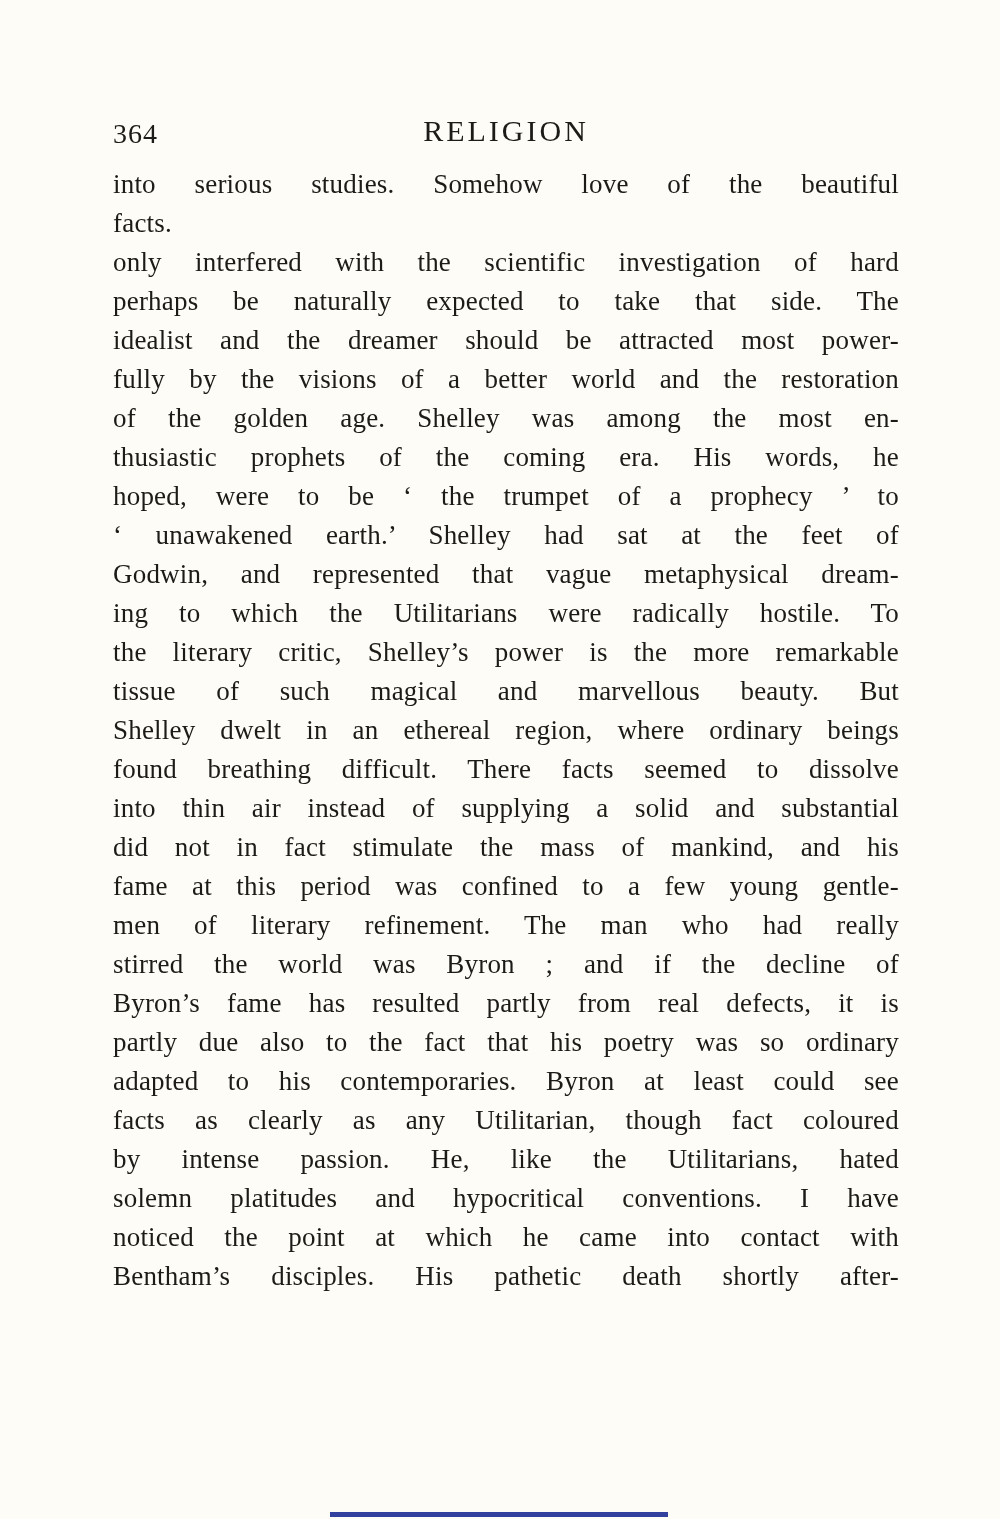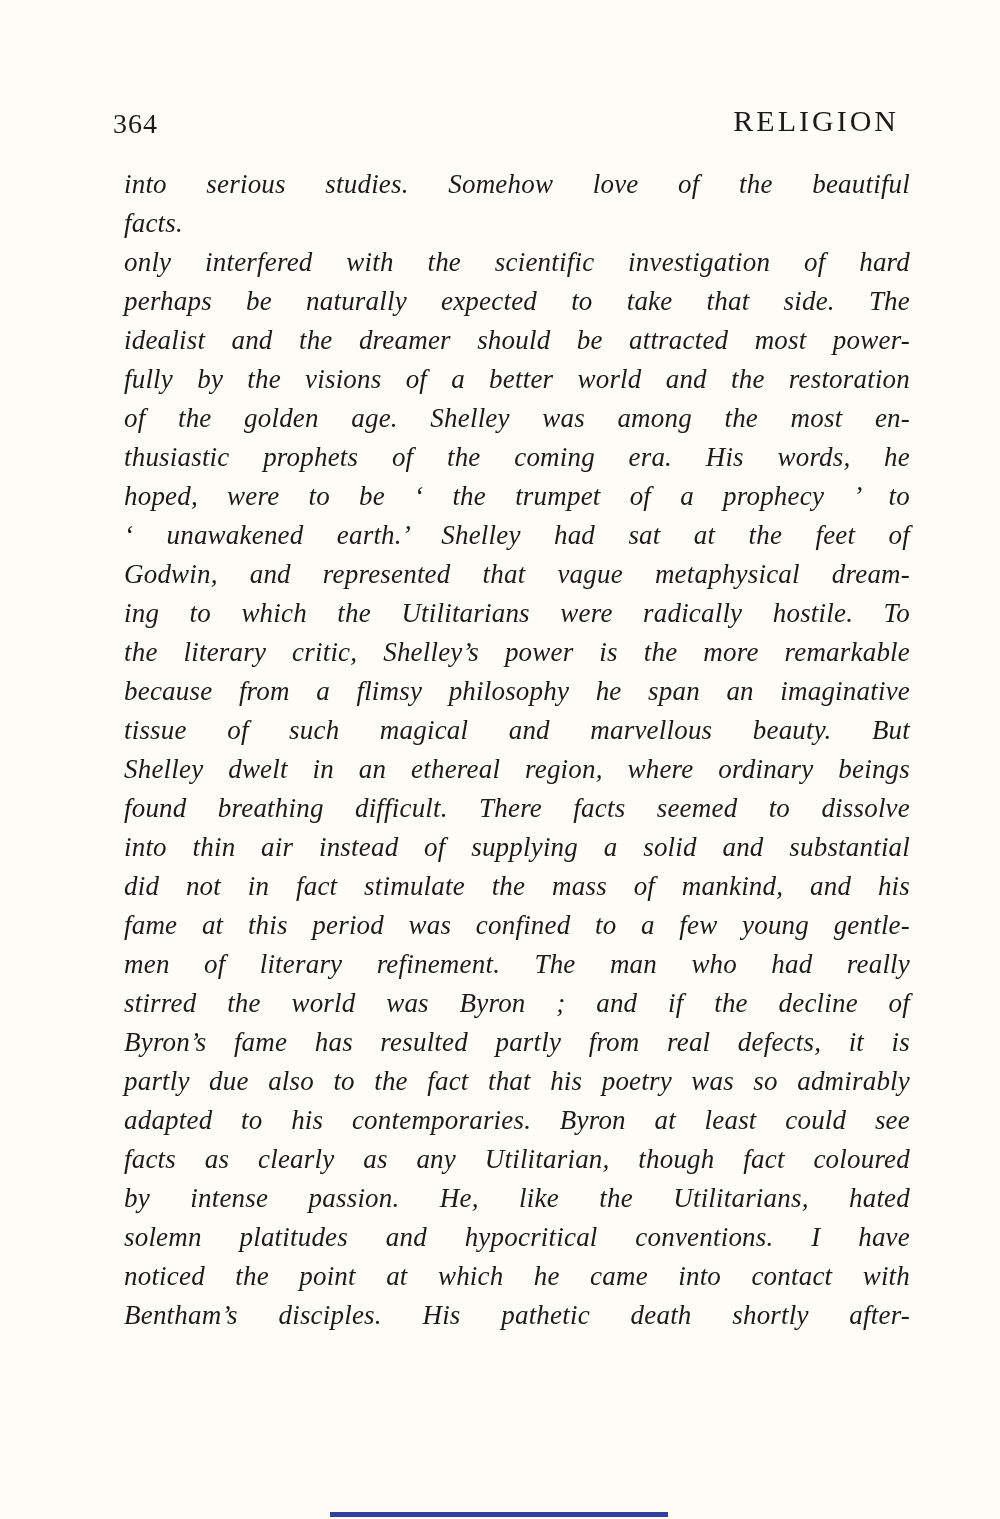--- a/index.html
+++ b/index.html
@@ -14,50 +14,49 @@
     overflow: hidden;
     font-family: "Liberation Serif", "DejaVu Serif", serif;
     color: #1d1b18;
   }
   .page {
     position: absolute;
     inset: 0;
   }
   .header-row {
     position: absolute;
-    top: 104px;
+    top: 114px;
     left: 113px;
     width: 786px;
     height: 42px;
   }
   .page-number {
     position: absolute;
     left: 0;
     top: 4px;
     font-size: 28px;
     letter-spacing: 1px;
   }
   .running-head {
     position: absolute;
     left: 0;
     right: 0;
     top: 0;
-    text-align: right;
+    text-align: center;
     font-size: 30px;
     letter-spacing: 3px;
   }
   .body-text {
     position: absolute;
     top: 165px;
-    left: 124px;
+    left: 113px;
     width: 786px;
     font-size: 27px;
     line-height: 39px;
     letter-spacing: 0.2px;
-    font-style: italic;
   }
   .line {
     text-align: justify;
     text-align-last: justify;
   }
   .line.no-stretch {
     text-align-last: left;
   }
   .line.indent {
     text-indent: 38px;
@@ -87,31 +86,30 @@
       <div class="line">perhaps be naturally expected to take that side.  The</div>
       <div class="line">idealist and the dreamer should be attracted most power-</div>
       <div class="line">fully by the visions of a better world and the restoration</div>
       <div class="line">of the golden age.  Shelley was among the most en-</div>
       <div class="line">thusiastic prophets of the coming era.  His words, he</div>
       <div class="line">hoped, were to be ‘ the trumpet of a prophecy ’ to</div>
       <div class="line">‘ unawakened earth.’  Shelley had sat at the feet of</div>
       <div class="line">Godwin, and represented that vague metaphysical dream-</div>
       <div class="line">ing to which the Utilitarians were radically hostile.  To</div>
       <div class="line">the literary critic, Shelley’s power is the more remarkable</div>
-      <div class="line">because from a flimsy philosophy he span an imaginative</div>
       <div class="line">tissue of such magical and marvellous beauty.  But</div>
       <div class="line">Shelley dwelt in an ethereal region, where ordinary beings</div>
       <div class="line">found breathing difficult.  There facts seemed to dissolve</div>
       <div class="line">into thin air instead of supplying a solid and substantial</div>
       <div class="line">did not in fact stimulate the mass of mankind, and his</div>
       <div class="line">fame at this period was confined to a few young gentle-</div>
       <div class="line">men of literary refinement.  The man who had really</div>
       <div class="line">stirred the world was Byron ; and if the decline of</div>
       <div class="line">Byron’s fame has resulted partly from real defects, it is</div>
-      <div class="line">partly due also to the fact that his poetry was so admirably</div>
+      <div class="line">partly due also to the fact that his poetry was so ordinary</div>
       <div class="line">adapted to his contemporaries.  Byron at least could see</div>
       <div class="line">facts as clearly as any Utilitarian, though fact coloured</div>
       <div class="line">by intense passion.  He, like the Utilitarians, hated</div>
       <div class="line">solemn platitudes and hypocritical conventions.  I have</div>
       <div class="line">noticed the point at which he came into contact with</div>
       <div class="line">Bentham’s disciples.  His pathetic death shortly after-</div>
     </div>
 
   <div class="artifact" style="background: rgb(51, 65, 158);"></div>
 

